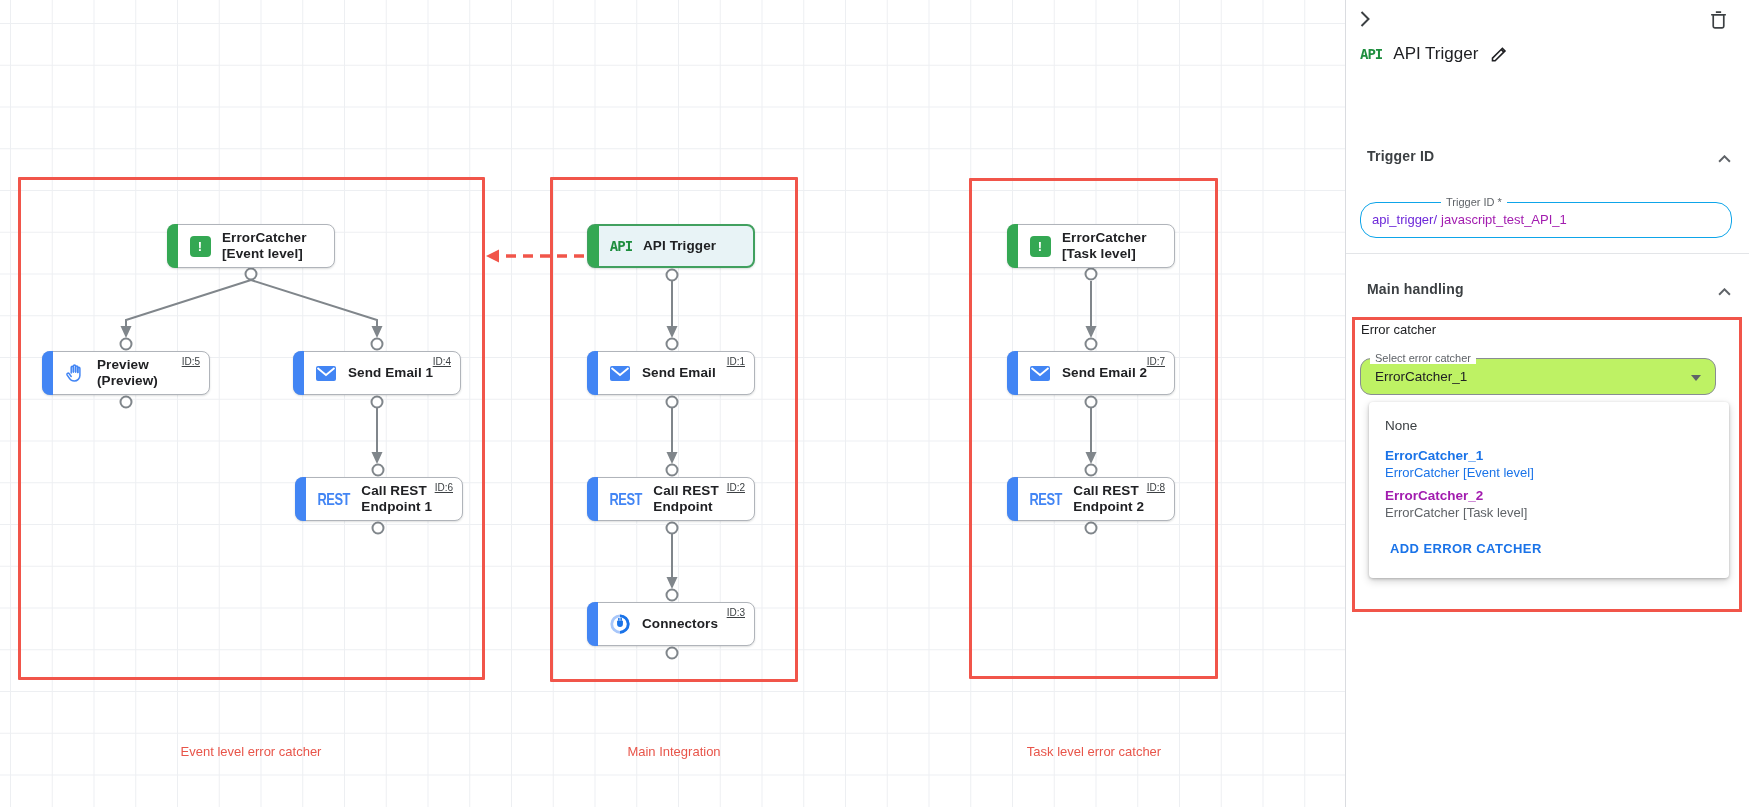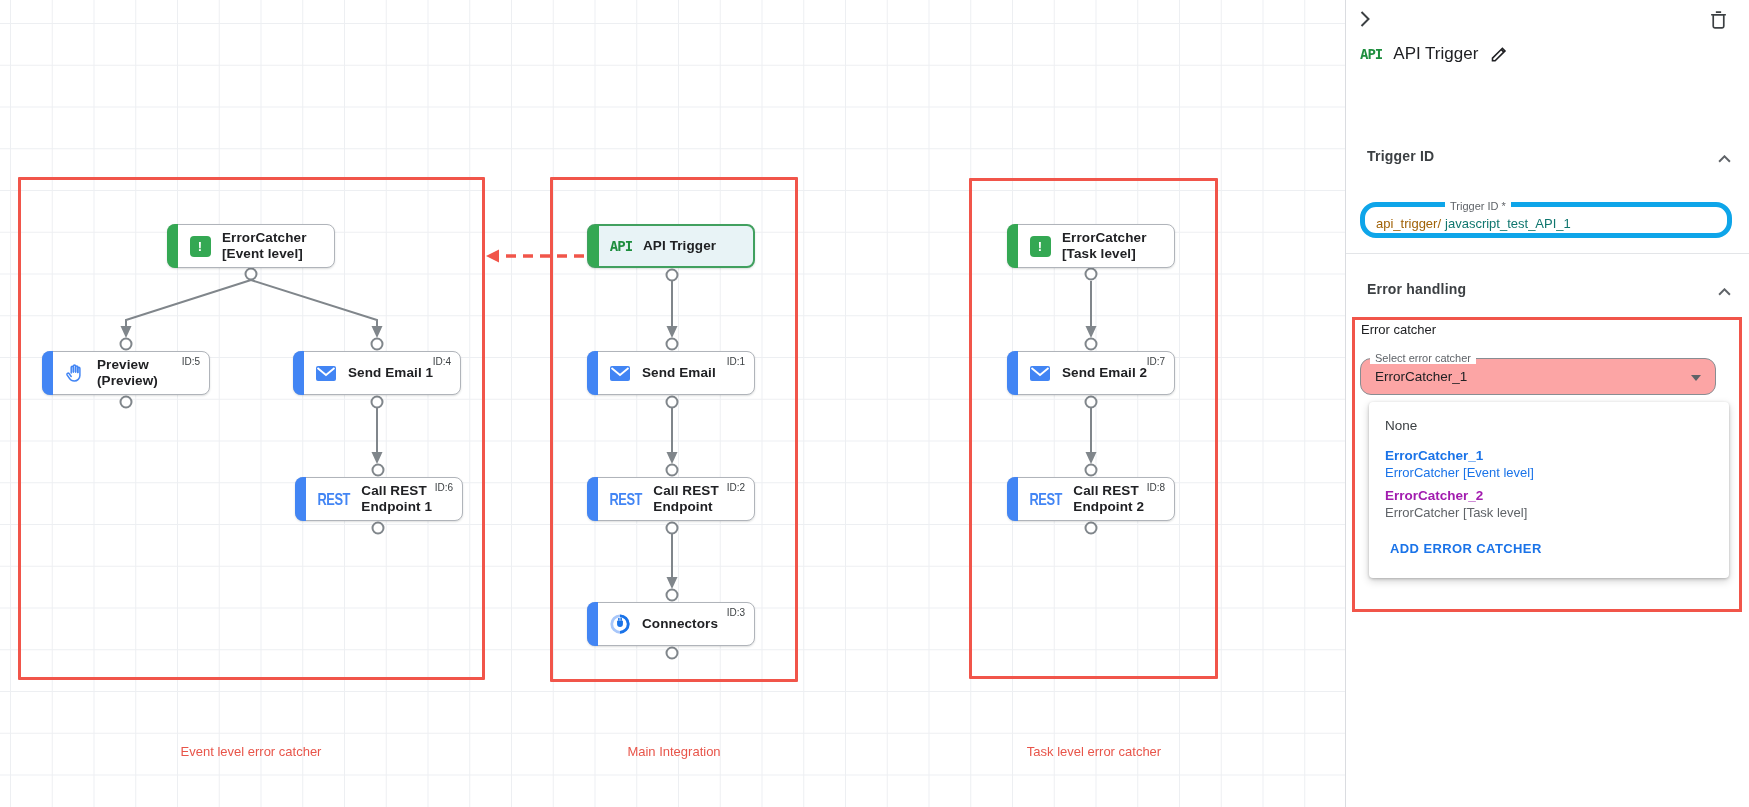--- a/index.html
+++ b/index.html
@@ -29,21 +29,21 @@
     box-shadow: 0 1px 2px rgba(60,64,67,.18); cursor: pointer; }
   .node::before { content: ""; position: absolute; left: -1px; top: -1px; bottom: -1px;
     width: 11px; background: #4285f4; border-radius: 8px 0 0 8px; }
   .node.trigger { border: 2px solid #41a05f; background: #e8f3f6; }
   .node.trigger::before { background: #34a853; }
   .node.catcher::before { background: #34a853; }
   .node .icon { margin-left: 20px; display: flex; align-items: center; justify-content: center;
     min-width: 24px; }
   .node .ntitle { margin-left: 10px; font-size: 13.5px; font-weight: 700; color: #202124;
     line-height: 16px; letter-spacing: .1px; }
-  .node .nid { position: absolute; top: 4px; right: 9px; font-size: 10px; color: #3c4043; }
+  .node .nid { position: absolute; top: 4px; right: 9px; font-size: 10px; color: #3c4043; text-decoration: underline; }
 
   .glyph-api { font-family: "DejaVu Sans Mono", monospace; font-weight: 700;
     font-size: 14px; color: #1e8e3e; letter-spacing: -1px; }
   .glyph-rest { font-family: "Liberation Sans", sans-serif; font-weight: 700;
     font-size: 14px; color: #4285f4; letter-spacing: -.5px; transform: scale(.92,1.15); display:inline-block; }
   .ec-badge { display: inline-flex; width: 21px; height: 21px; background: #34a853;
     border-radius: 4px; color: #fff; font-weight: 700; font-size: 13px;
     align-items: center; justify-content: center; }
 
   
@@ -63,36 +63,36 @@
     font-size: 12.5px; font-weight: 700; letter-spacing: .8px; cursor: pointer; }
   .tab.active { color: #1a73e8; width: 145px; position: relative; }
   .tab.active::after { content: ""; position: absolute; left: 3px; right: 2px; bottom: -1px;
     height: 3px; background: #1a73e8; border-radius: 3px 3px 0 0; }
   .tab.inactive { color: #5f6368; width: 74px; }
 
   .section-head { position: absolute; left: 21px; font-size: 14px; font-weight: 700;
     color: #3c4043; letter-spacing: .2px; }
   .section-chevron { position: absolute; left: 372px; cursor: pointer; }
 
-  .mfield { position: absolute; border: 5px solid #0ea5e9; border-radius: 16px;
+  .mfield { position: absolute; border: 1px solid #0ea5e9; border-radius: 16px;
     background: #fff; }
   .mfield .flabel { position: absolute; top: -7px; background: #fff; padding: 0 5px;
     font-size: 11px; color: #5f6368; white-space: nowrap; }
   .mfield .fvalue { position: absolute; left: 11px; top: 9px; font-size: 13px; white-space: nowrap; }
-  .prefix { color: #a16207; }
-  .val { color: #0f766e; margin-left: 4px; }
+  .prefix { color: #6d28d9; }
+  .val { color: #a21caf; margin-left: 4px; }
 
   .divider { position: absolute; left: 0; width: 404px; border-top: 1px solid #e3e5e8; }
 
   .red-rect { position: absolute; left: 6px; top: 317px; width: 390px; height: 295px;
     border: 3px solid #f1554a; }
   .ec-label { position: absolute; left: 15px; top: 322px; font-size: 13px; color: #202124; }
 
   .select-field { position: absolute; left: 14px; top: 358px; width: 356px; height: 37px;
-    border: 1px solid #888d92; border-radius: 11px; background: #fca5a5; cursor: pointer; }
+    border: 1px solid #888d92; border-radius: 11px; background: #bef264; cursor: pointer; }
   .select-field .flabel { position: absolute; left: 9px; top: -7px; background: #fff;
     padding: 0 5px; font-size: 11px; color: #5f6368; }
   .select-field .svalue { position: absolute; left: 14px; top: 10px; font-size: 13.5px; color: #202124; }
   .select-caret { position: absolute; right: 14px; top: 16px; width: 0; height: 0;
     border-left: 5px solid transparent; border-right: 5px solid transparent;
     border-top: 6px solid #5f6368; }
 
   .menu-card { position: absolute; left: 23px; top: 402px; width: 360px; height: 176px;
     background: #fff; border-radius: 4px;
     box-shadow: 0 1px 3px rgba(0,0,0,.22), 0 3px 8px rgba(0,0,0,.18);
@@ -328,21 +328,21 @@
         <path d="M1 6 L6 1 L11 6"></path>
         </svg></span>
 
     <div class="mfield" style="left:14px; top:202px; width:372px; height:36px">
       <span class="flabel" style="left:80px">Trigger ID *</span>
       <span class="fvalue"><span class="prefix">api_trigger/</span><span class="val">javascript_test_API_1</span></span>
     </div>
 
     <div class="divider" style="top:253px"></div>
 
-    <div class="section-head" style="top:281px">Error handling</div>
+    <div class="section-head" style="top:281px">Main handling</div>
     <span class="section-chevron" style="top:282px">
       <svg width="13" height="8" viewBox="0 0 12 7" fill="none" stroke="#5f6368" stroke-width="1.8">
         <path d="M1 6 L6 1 L11 6"></path>
         </svg></span>
 
     <div class="red-rect"></div>
 
     <div class="ec-label">Error catcher</div>
 
     <div class="select-field">

